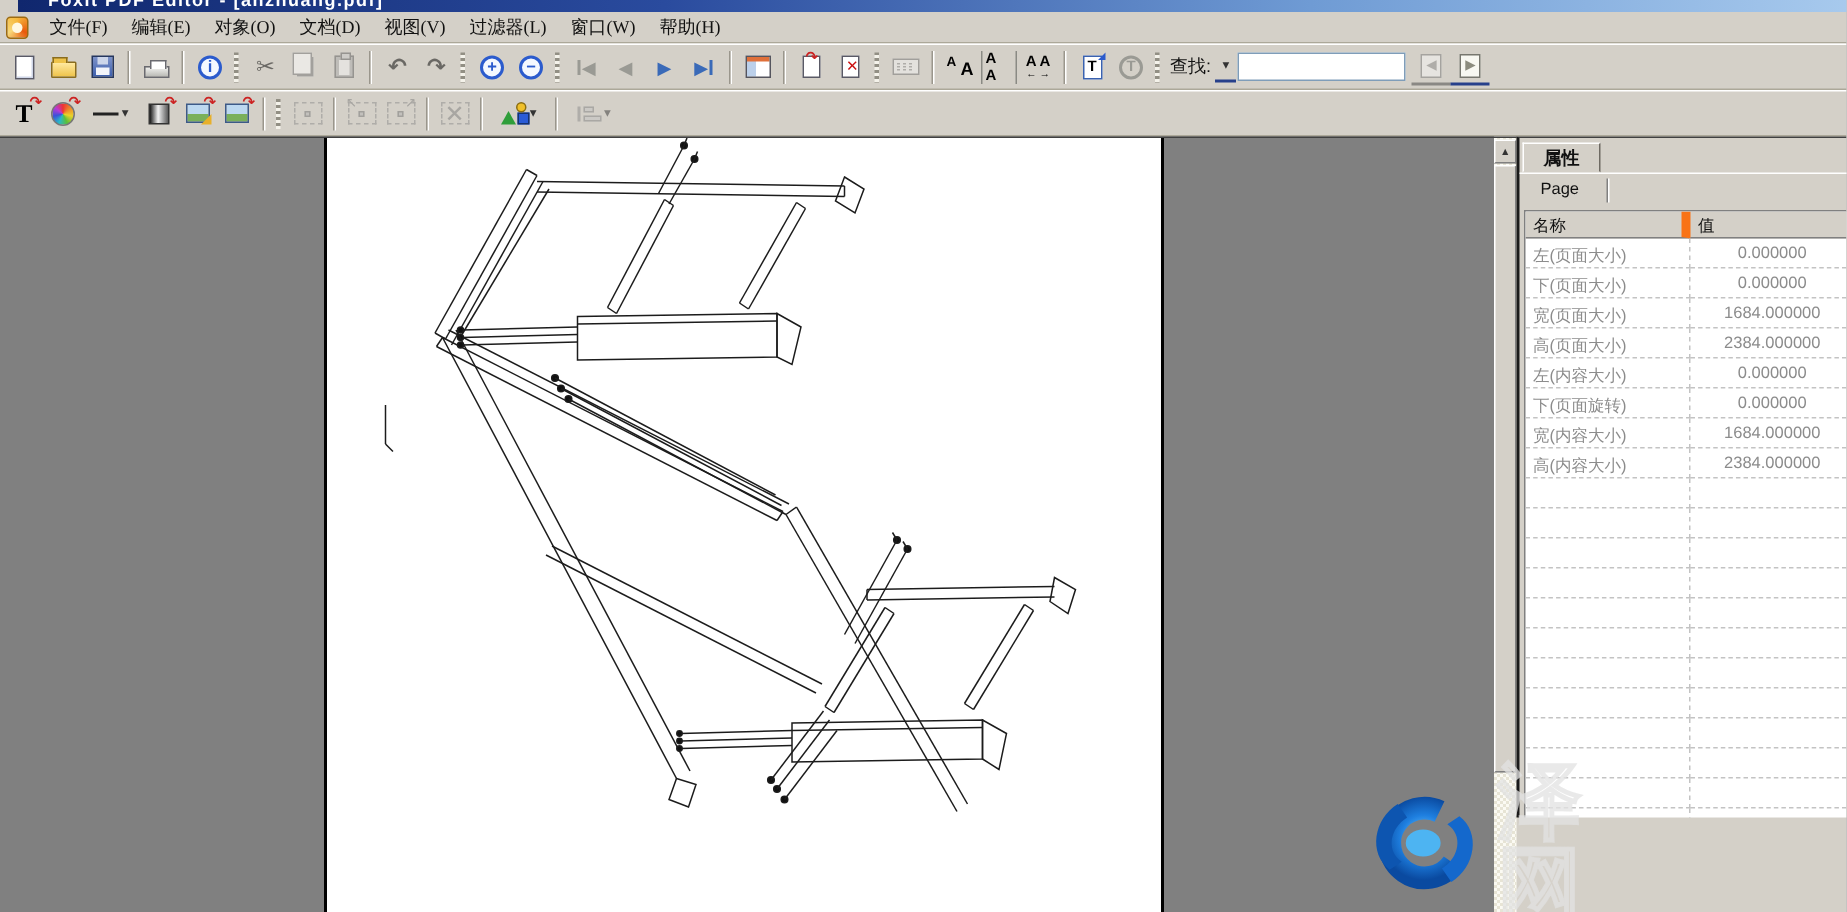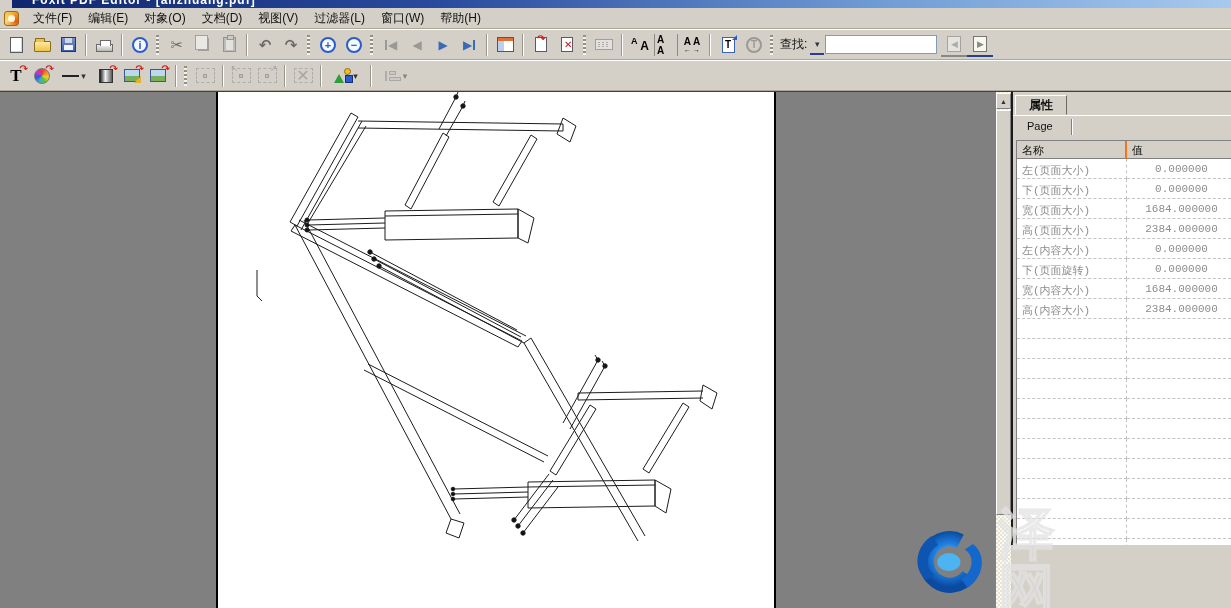--- a/index.html
+++ b/index.html
@@ -14,21 +14,21 @@
     font-size:12px; letter-spacing:1px; white-space:nowrap; }
 
   
   .menubar { position:absolute; left:0; top:8px; width:1231px; height:21px; background:#d4d0c8;
     border-bottom:1px solid #aca899; display:flex; align-items:center; font-size:12px; color:#111; }
   .appicon { width:15px; height:15px; margin:0 6px 0 4px; border-radius:3px;
     background:conic-gradient(#f6b93d,#e8590c,#f8d878,#f6b93d); border:1px solid #9c6b12;
     position:relative; }
   .appicon::after { content:""; position:absolute; left:3px; top:3px; width:7px; height:7px;
     border-radius:50%; background:#fff8e0; }
-  .menu-item { padding:2px 8px; cursor:default; white-space:nowrap; }
+  .menu-item { padding:2px 8px; cursor:default; white-space:nowrap;font-family:Liberation Serif, serif; }
 
   
   .toolbar { position:absolute; left:0; width:1231px; height:31px; background:#d4d0c8;
     border-top:1px solid #fff; border-bottom:1px solid #aca899;
     display:flex; align-items:center; padding:0 3px; }
   .tb1 { top:29px; } .tb2 { top:60px; }
   .tbtn { width:26px; height:25px; display:flex; align-items:center; justify-content:center;
     position:relative; border:1px solid transparent; }
   .sep { width:2px; height:22px; border-left:1px solid #9a968c; border-right:1px solid #fff;
     margin:0 4px; }
@@ -157,24 +157,24 @@
     background:#d4d0c8; border:1px solid; border-color:#fff #6e6a63 #d4d0c8 #fff;
     font-size:12px; font-weight:bold; color:#111; }
   .ptabline { position:absolute; left:0; top:23px; width:220px; border-top:1px solid #fff; }
   .ptab2 { position:absolute; left:4px; top:26px; height:18px; padding:2px 10px 0;
     font-size:11px; color:#111; background:#d4d0c8; }
   .ptab2split { position:absolute; left:58px; top:27px; height:16px; width:2px;
     border-left:1px solid #808080; border-right:1px solid #fff; }
   .ptable { position:absolute; left:3px; top:48px; right:0; bottom:0; background:#fff;
     border:1px solid #808080; border-right:none; border-bottom:none; overflow:hidden; }
   .phead { display:flex; height:18px; background:#d4d0c8; font-size:11px; color:#111; }
-  .phead .hname { width:110px; border-right:2px solid #f97316; border-bottom:1px solid #808080;
+  .phead .hname { width:110px; border-right:6px solid #f97316; border-bottom:1px solid #808080;
     padding:2px 0 0 5px; }
   .phead .hval { flex:1; border-bottom:1px solid #808080; padding:2px 0 0 5px; }
-  .prow { display:flex; height:20px; font-size:11px;font-family:Liberation Mono, monospace; }
+  .prow { display:flex; height:20px; font-size:11px; }
   .prow .pname { width:110px; border-right:1px dashed #c3c3c3; border-bottom:1px dashed #c3c3c3;
     padding:4px 0 0 5px; color:#8c8c8c; white-space:nowrap; overflow:hidden; }
   .prow .pval { flex:1; border-bottom:1px dashed #c3c3c3; padding:4px 0 0 5px; color:#8c8c8c;text-align:center; }
   .prow.strong .pname { color:#2e2e2e; }
 
   
   .watermark { position:absolute; left:905px; top:425px; width:210px; height:92px; z-index:50;
     display:flex; align-items:center; pointer-events:none; }
   .wm-text { font-size:56px; font-weight:bold; letter-spacing:4px; color:rgba(255,255,255,0.06);
     -webkit-text-stroke:1.5px rgba(225,225,225,0.75); line-height:1; margin-left:4px; }

